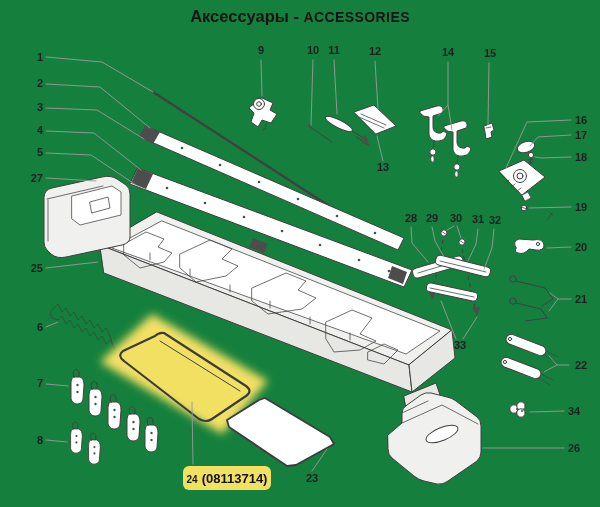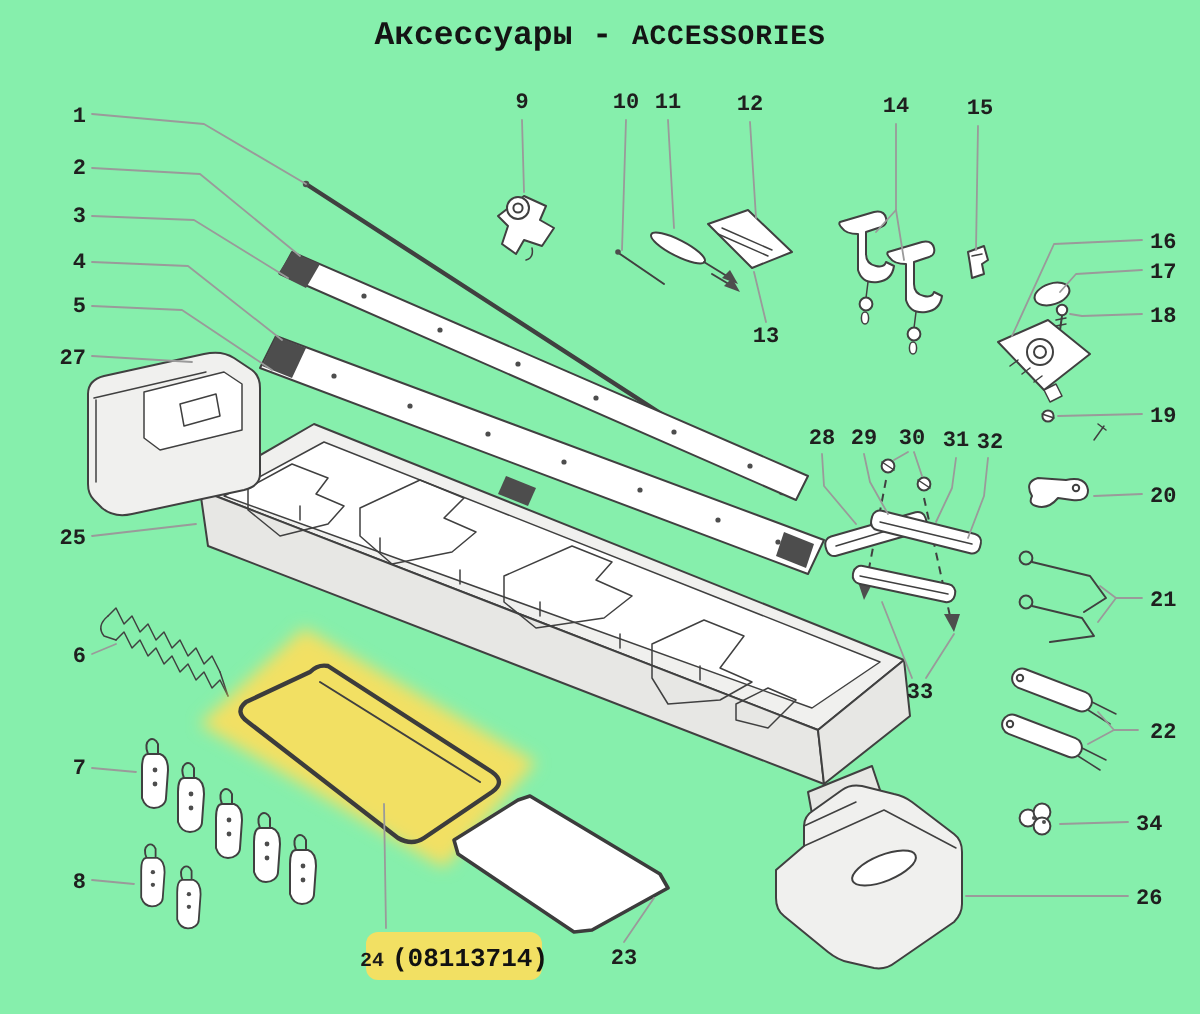--- a/index.html
+++ b/index.html
@@ -1,17 +1,17 @@
 <!DOCTYPE html>
 <html style="--highlight: #F2E063; --ink: #404040; --leader: #9a9a9a; --darkfill: #4d4d4d;"><head>
 <meta charset="utf-8">
 <style>
   html,body{margin:0;padding:0;background:#fff;}
-  .stage{position:relative;width:600px;height:507px;background:#86efac;
-         font-family:Liberation Mono, monospace;overflow:hidden;}
+  .stage{position:relative;width:600px;height:507px;background:#15803d;
+         font-family:Liberation Sans, sans-serif;overflow:hidden;}
   svg{display:block;}
   .ln{stroke:var(--ink);stroke-width:1;fill:none;stroke-linejoin:round;stroke-linecap:round;}
   .thin{stroke-width:.75;}
   .thick{stroke-width:2.2;}
   .fw{fill:#fff;}
   .fg{fill:#f0f0ee;}
   .fg2{fill:#e7e7e4;}
   .dk{fill:var(--darkfill);stroke:none;}
   .ld{stroke:var(--leader);stroke-width:.9;fill:none;stroke-linecap:round;stroke-linejoin:round;}
   .dash{stroke:var(--ink);stroke-width:1;stroke-dasharray:4 3;fill:none;}

